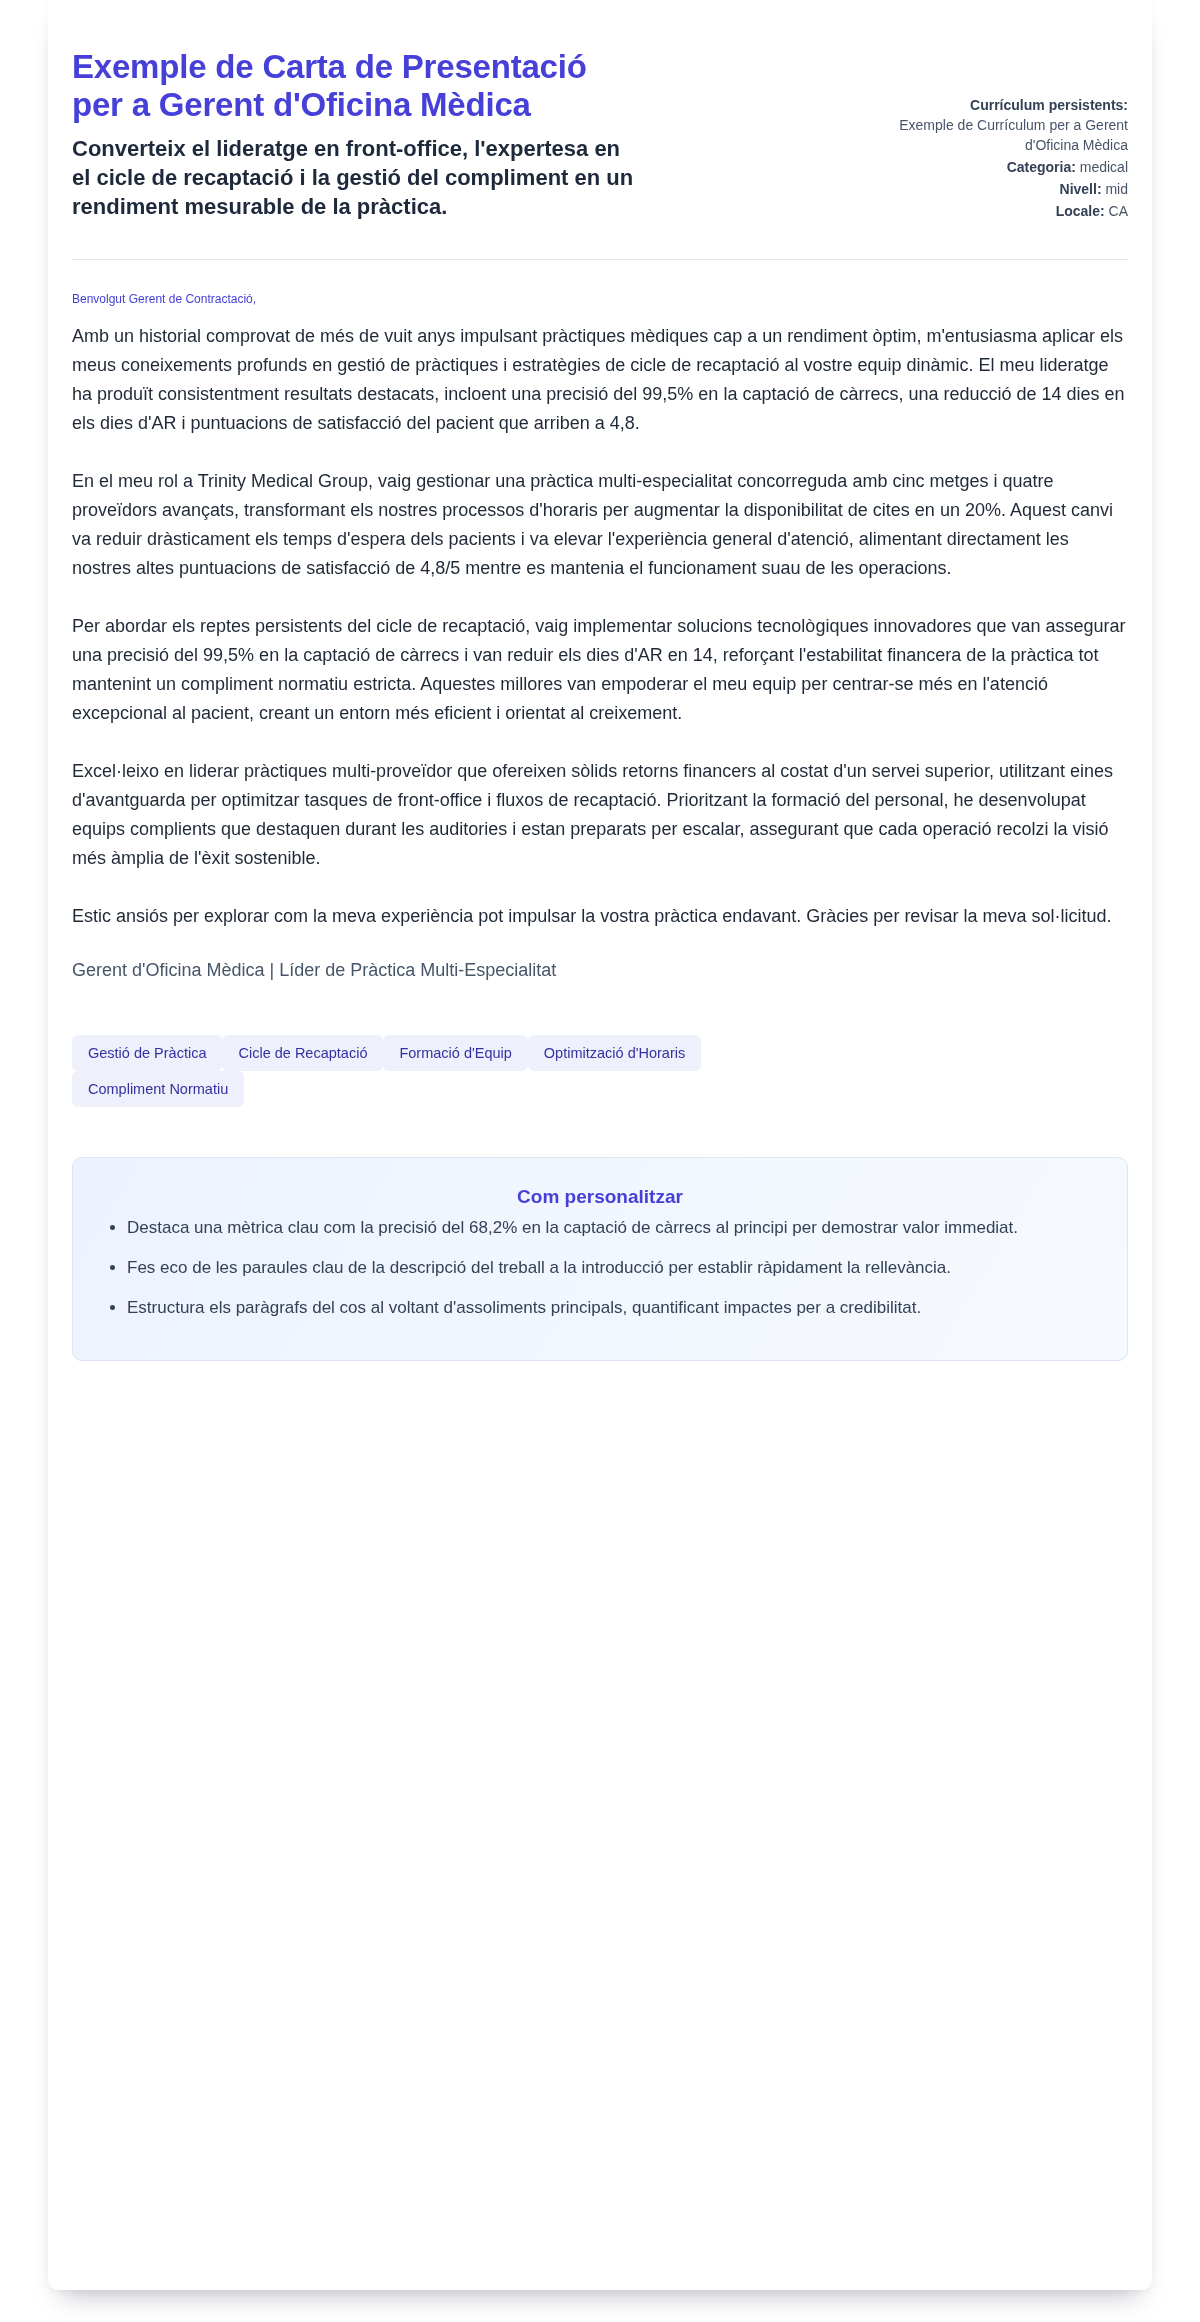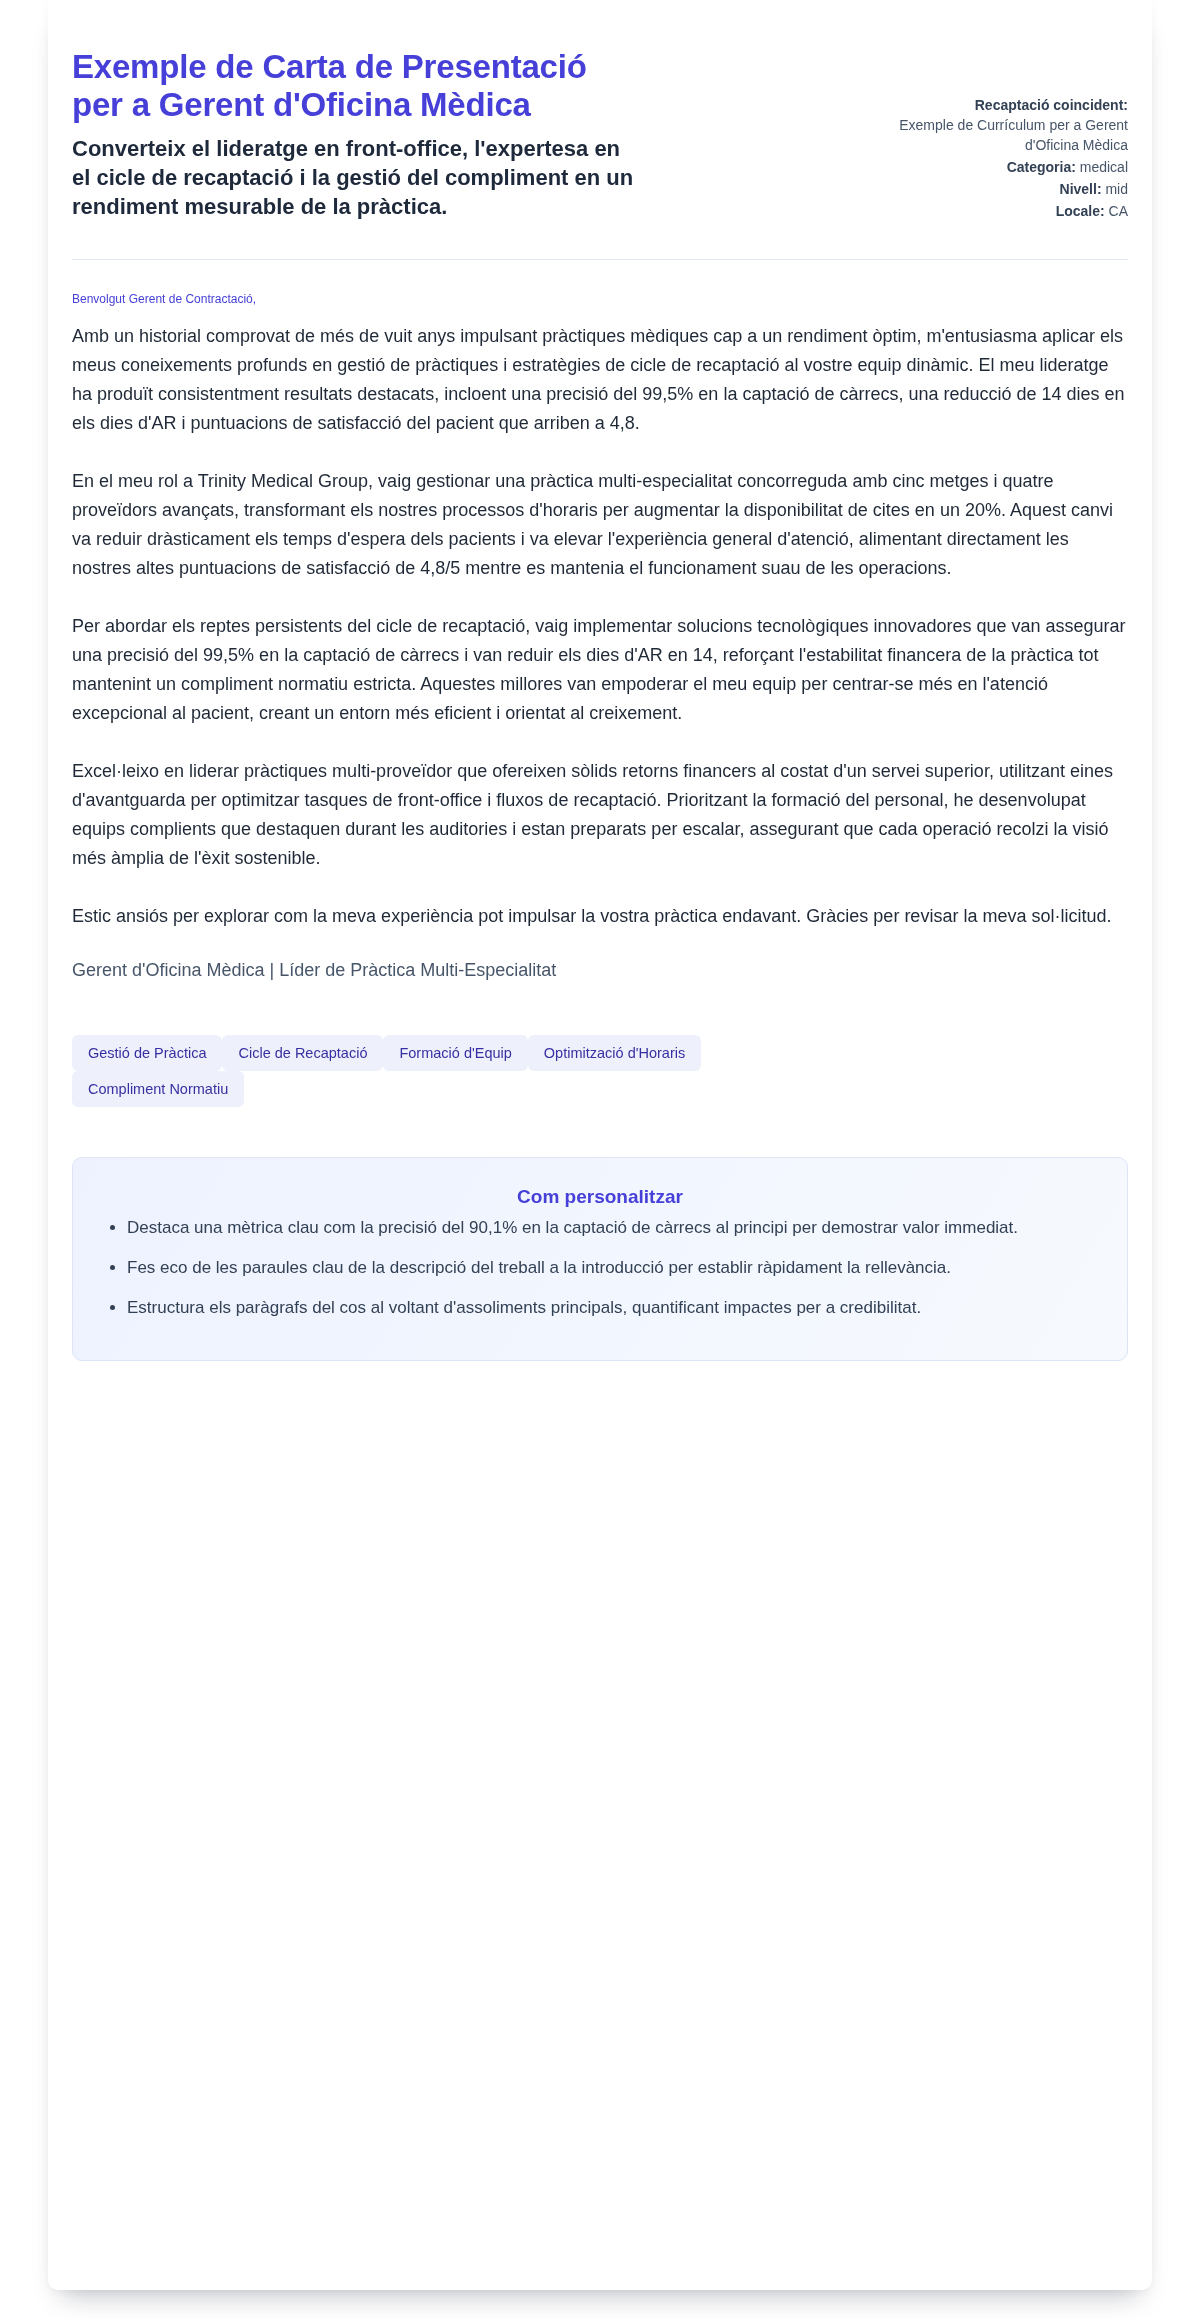--- a/index.html
+++ b/index.html
@@ -138,21 +138,21 @@
 
 <div class="page">
   <div class="card">
 
     <header class="header">
       <div class="header-left">
         <h1 class="page-title">Exemple de Carta de Presentació per a Gerent d'Oficina Mèdica</h1>
         <h2 class="page-subtitle">Converteix el lideratge en front-office, l'expertesa en el cicle de recaptació i la gestió del compliment en un rendiment mesurable de la pràctica.</h2>
       </div>
       <aside class="meta">
-        <div class="meta-label">Recaptació coincident:</div>
+        <div class="meta-label">Currículum persistents:</div>
         <div class="meta-resume-value">Exemple de Currículum per a Gerent d'Oficina Mèdica</div>
         <div class="meta-row">
           <span class="meta-label">Categoria:</span>
           <span>medical</span>
         </div>
         <div class="meta-row">
           <span class="meta-label">Nivell:</span>
           <span>mid</span>
         </div>
         <div class="meta-row">
@@ -178,20 +178,20 @@
       <span class="tag">Gestió de Pràctica</span>
       <span class="tag">Cicle de Recaptació</span>
       <span class="tag">Formació d'Equip</span>
       <span class="tag">Optimització d'Horaris</span>
       <span class="tag">Compliment Normatiu</span>
     </div>
 
     <div class="callout">
       <h3 class="callout-title">Com personalitzar</h3>
       <ul class="callout-list">
-        <li>Destaca una mètrica clau com la precisió del 90,1% en la captació de càrrecs al principi per demostrar valor immediat.</li>
+        <li>Destaca una mètrica clau com la precisió del 68,2% en la captació de càrrecs al principi per demostrar valor immediat.</li>
         <li>Fes eco de les paraules clau de la descripció del treball a la introducció per establir ràpidament la rellevància.</li>
         <li>Estructura els paràgrafs del cos al voltant d'assoliments principals, quantificant impactes per a credibilitat.</li>
       </ul>
     </div>
 
   </div>
 </div>
 
 </body></html>

